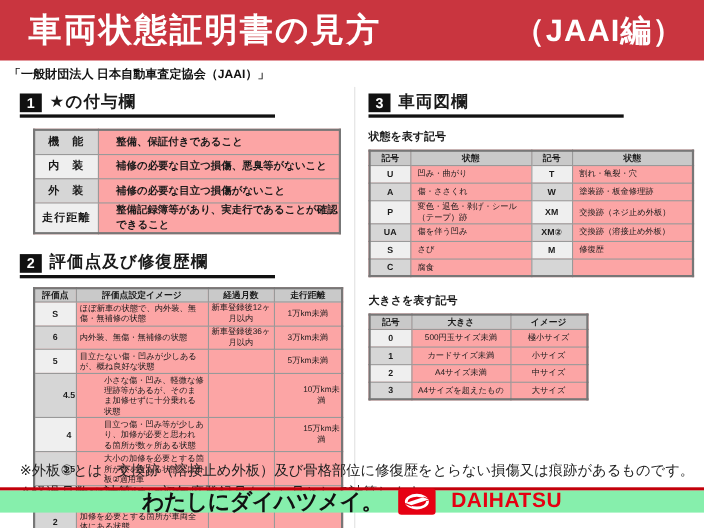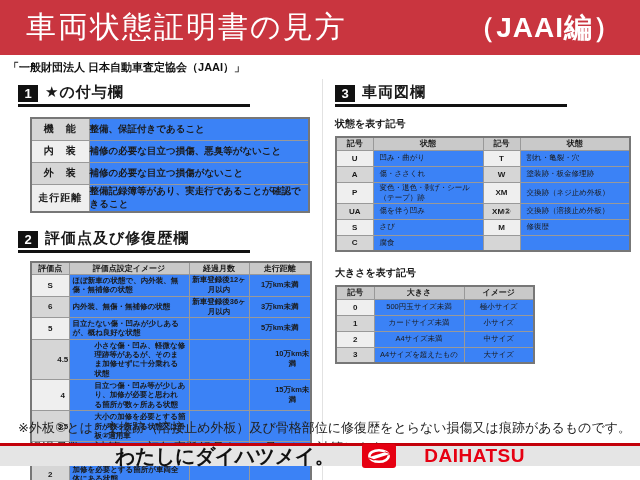--- a/index.html
+++ b/index.html
@@ -8,58 +8,58 @@
     font-family:"Liberation Sans","DejaVu Sans",sans-serif;
     background:#ffffff; color:#1a1a1a; overflow:hidden;
   }
   .page { width:640px; height:480px; position:relative; background:#fff; }
 
   
   .banner {
     height:55px; background:#c9353f; color:#fff;
     display:flex; align-items:center; padding:0 18px 0 26px;
   }
-  .banner-title { font-size:30px; font-weight:normal; letter-spacing:2px; }
+  .banner-title { font-size:30px; font-weight:bold; letter-spacing:2px; }
   .banner-edition { font-size:28px; font-weight:bold; margin-left:auto; letter-spacing:1px; }
 
   .subtitle { font-size:11px; font-weight:bold; padding:5px 17px 0 8px; height:24px; color:#111; }
 
   
   .columns { display:flex; padding:0 4px 0 18px; }
   .col-left { width:302px; }
   .col-right { width:312px; border-left:1px solid #e2e2e2; padding-left:12px; margin-left:2px; }
 
   
   .sec-head { display:flex; align-items:flex-end; border-bottom:3px solid #111;
               width:232px; padding-bottom:2px; margin-top:4px; }
   .sec-num { background:#111; color:#fff; font-weight:bold; font-size:13px;
              width:20px; height:17px; display:inline-flex; align-items:center;
              justify-content:center; }
   .sec-title { font-weight:bold; font-size:15px; margin-left:7px; letter-spacing:1px; }
 
   
-  table { border-collapse:collapse; background:#3b82f6; }
+  table { border-collapse:collapse; background:#fca5a5; }
   td, th { border:1px solid #999; }
   table { border:2px solid #777; }
   th { background:#c9c9c9; font-size:8px; font-weight:bold; text-align:center;font-family:Liberation Serif, serif; }
 
   
   .t1 { width:280px; margin:10px 0 0 12px; }
   .t1 td { height:22px; }
   .t1 .lab { width:58px; text-align:center; font-size:10px; font-weight:bold; letter-spacing:1px; }
-  .t1 .val { font-size:9.5px; font-weight:bold; padding-left:0; }
+  .t1 .val { font-size:9.5px; font-weight:bold; padding-left:16px; }
   .t1 tr:nth-child(odd)  .lab { background:#d6d6d6; }
   .t1 tr:nth-child(even) .lab { background:#efefef; }
 
   
   .t2 { width:280px; margin:8px 0 0 12px; table-layout:fixed; }
   .t2 th { height:13px; }
   .t2 col.c-score { width:38px; } .t2 col.c-img { width:120px; }
   .t2 col.c-mon { width:60px; } .t2 col.c-dist { width:62px; }
-  .t2 td { font-size:7.5px; height:13px;font-weight:bold; }
+  .t2 td { font-size:7.5px; height:13px; }
   .t2 td.lab { text-align:center; font-weight:bold; font-size:8px; }
   .t2 td.img { padding:1px 3px; line-height:1.25; }
   .t2 td.ctr { text-align:center; }
   .t2 tr.tall td { height:22px;padding-left:25px; }
   .t2 tbody tr:nth-child(odd)  .lab { background:#efefef; }
   .t2 tbody tr:nth-child(even) .lab { background:#d6d6d6; }
 
   
   .tbl-label { font-size:10px; font-weight:bold; margin-top:10px; }
   .t3 { width:294px; margin-top:5px; table-layout:fixed; }
@@ -78,21 +78,21 @@
   .t4 td.lab { font-weight:bold; font-size:8px; }
   .t4 tbody tr:nth-child(odd)  .lab { background:#efefef; }
   .t4 tbody tr:nth-child(even) .lab { background:#d6d6d6; }
 
   
   .footnotes { position:absolute; left:18px; top:418px; font-size:13px; line-height:1.5; color:#222; }
 
   
   .redrule { position:absolute; left:0; top:443px; width:640px; height:3px; background:#c3000a; }
   .footer { position:absolute; left:0; top:446px; width:640px; height:20px;
-            display:flex; align-items:center; justify-content:center; gap:28px; background:#e5e5e5; }
+            display:flex; align-items:center; justify-content:center; gap:14px; background:#86efac; }
   .slogan { font-size:20px; font-weight:bold; letter-spacing:-0.5px; color:#111; }
   .d-logo { width:34px; height:24px; background:#e60012; border-radius:3px;
             display:inline-flex; align-items:center; justify-content:center; }
   .brand { font-size:19px; font-weight:bold; color:#e60012; letter-spacing:0.5px; }
 </style>
 </head>
 <body>
 
 <div class="page">
 

